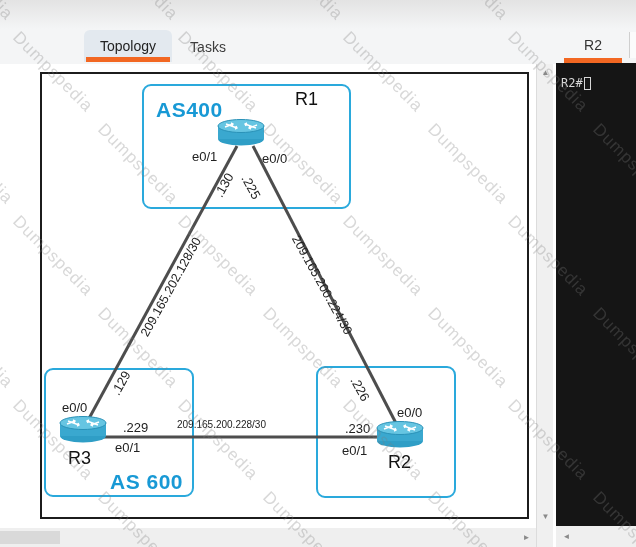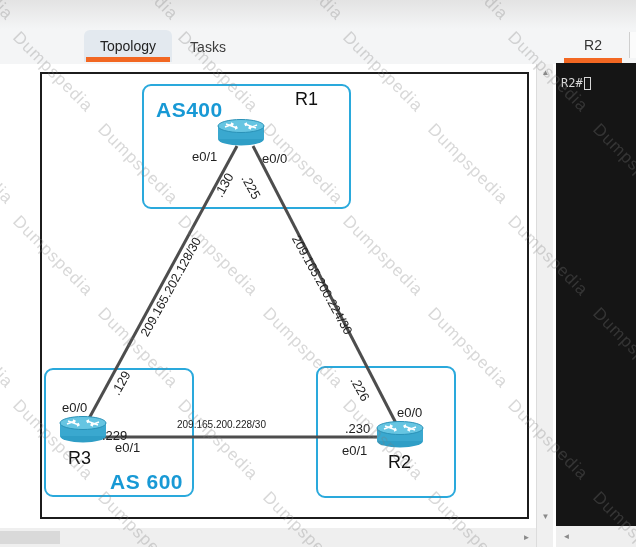--- a/index.html
+++ b/index.html
@@ -138,21 +138,21 @@
   <div class="abs addr-label rot" style="left:224px; top:185px; transform:translate(-50%,-50%) rotate(-61deg);">.130</div>
   <div class="abs addr-label rot" style="left:251px; top:187px; transform:translate(-50%,-50%) rotate(61deg);">.225</div>
   <div class="abs addr-label rot" style="left:121px; top:383px; transform:translate(-50%,-50%) rotate(-61deg);">.129</div>
   <div class="abs addr-label rot" style="left:360px; top:389px; transform:translate(-50%,-50%) rotate(61deg);">.226</div>
 
   <div class="abs subnet-label rot" style="left:171px; top:287px; transform:translate(-50%,-50%) rotate(-61deg);">209.165.202.128/30</div>
   <div class="abs subnet-label rot" style="left:322px; top:285px; transform:translate(-50%,-50%) rotate(61deg);">209.165.200.224/30</div>
   <div class="abs subnet-label" style="left:177px; top:419px; font-size:10px;">209.165.200.228/30</div>
 
   <div class="abs if-label" style="left:62px; top:400px;">e0/0</div>
-  <div class="abs addr-label" style="left:102px; top:420px;margin-top:8px;">.229</div>
+  <div class="abs addr-label" style="left:123px; top:420px;">.229</div>
   <div class="abs if-label" style="left:115px; top:440px;">e0/1</div>
 
   <div class="abs if-label" style="left:397px; top:405px;">e0/0</div>
   <div class="abs addr-label" style="left:345px; top:421px;">.230</div>
   <div class="abs if-label" style="left:342px; top:443px;">e0/1</div>
 
   <div class="abs" id="v-scrollbar">
     <div class="scroll-arrow" style="position:absolute; top:4px;">▲</div>
     <div class="scroll-arrow" style="position:absolute; bottom:26px;">▼</div>
   </div>

